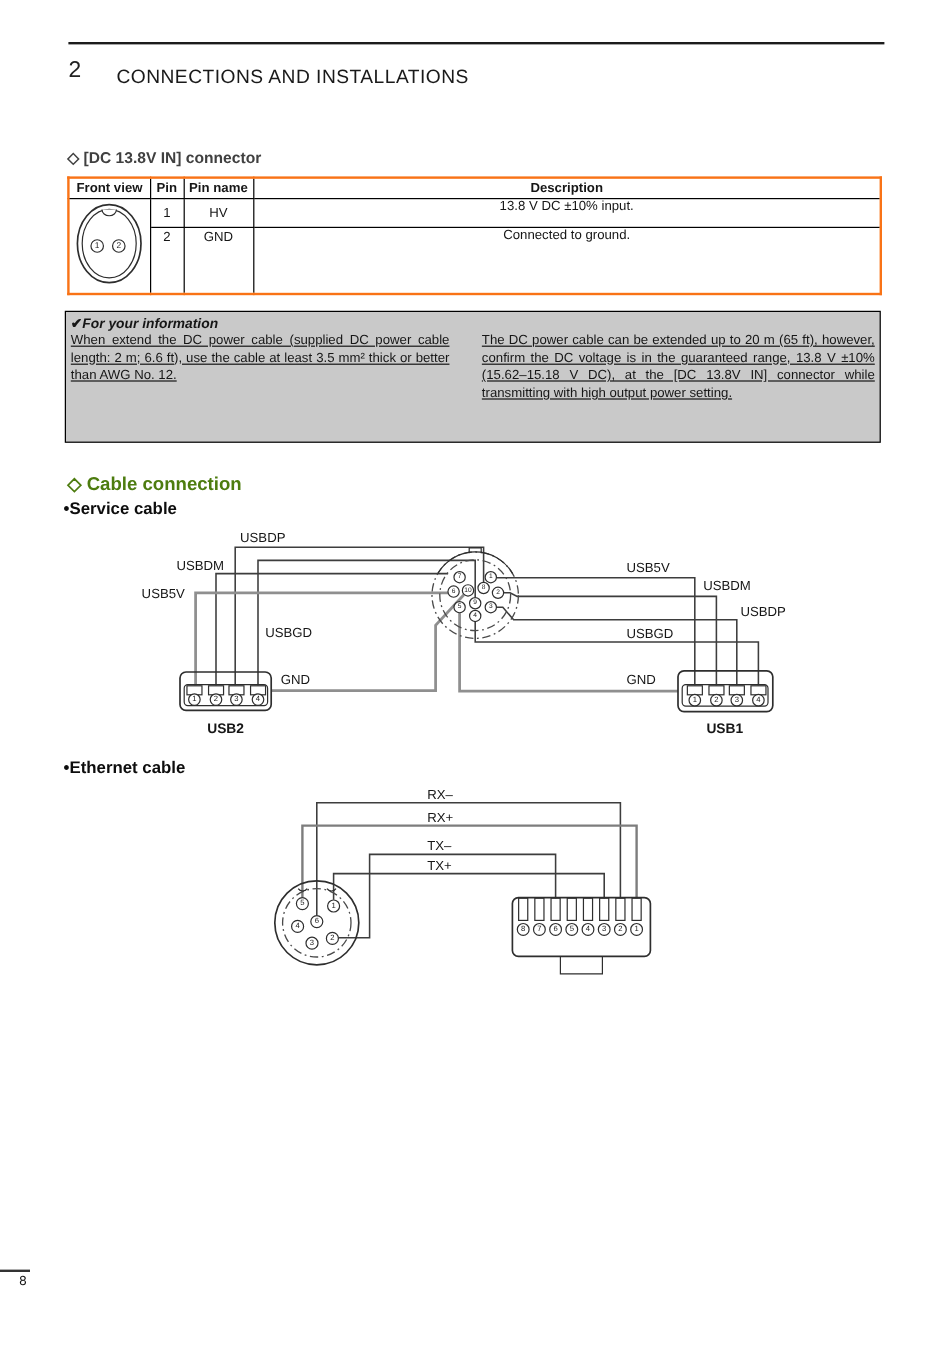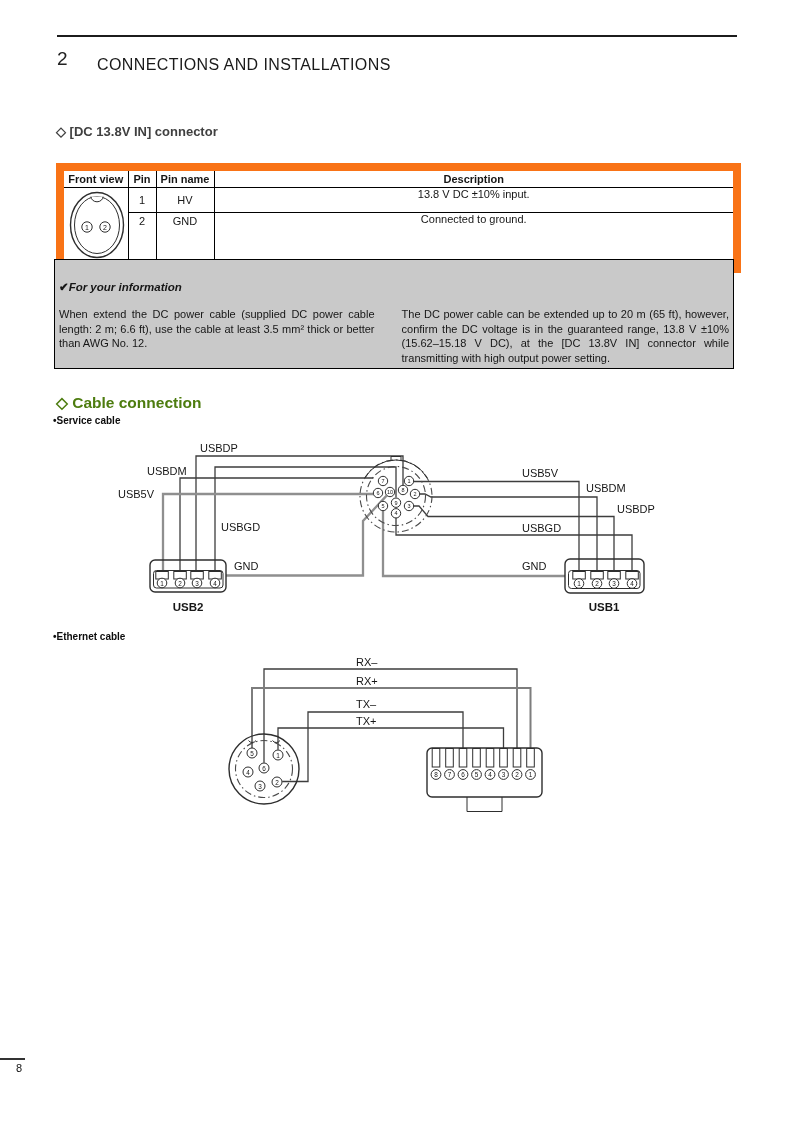--- a/index.html
+++ b/index.html
@@ -13,47 +13,46 @@
   .abs{position:absolute;}
 
   
   .top-rule{left:57px;top:35px;width:680px;height:2px;background:#1c1c1c;}
   .chapter-num{left:57px;top:48px;font-size:19px;font-weight:400;color:#222;}
   .chapter-title{left:97px;top:56px;font-size:16px;letter-spacing:.4px;color:#1a1a1a;}
 
   
   .sec-title{font-size:13px;font-weight:bold;color:#404040;}
   .big-title{font-size:15.5px;font-weight:bold;color:#4d7c0f;}
-  .sub-title{font-size:10px;font-weight:bold;color:#0d0d0d;}
+  .sub-title{font-size:14px;font-weight:bold;color:#0d0d0d;}
 
   
   table.dc-table{
     position:absolute;left:56px;top:147px;width:594px;
     border-collapse:collapse;table-layout:fixed;
-    border:8px solid #f97316;
+    border:2px solid #f97316;
     font-size:11px;
-    margin-top:16px;
   }
   table.dc-table th, table.dc-table td{border:1px solid #000;padding:0;}
   table.dc-table th{font-weight:bold;text-align:center;height:16px;}
   td.c{text-align:center;}
   td.desc{padding:2px 0 0 5px;text-align:center;vertical-align:top;}
   tr.r1{height:23px;}
   tr.r2{height:52px;}
   td.fv-cell{vertical-align:middle;text-align:center;}
 
   
   .info-box{
     left:54px;top:259px;width:680px;height:110px;
     background:#c9c9c9;border:1.4px solid #000;
-    box-sizing:border-box;padding:20px 4px 0 4px;
+    box-sizing:border-box;padding:2px 4px 0 4px;
   }
   .info-title{font-size:11.5px;font-weight:bold;font-style:italic;}
   .info-title .chk{font-style:normal;}
-  .info-cols{display:flex;margin-top:13px;}
+  .info-cols{display:flex;margin-top:1px;text-decoration:underline;}
   .info-col-l{width:318px;font-size:11px;line-height:1.33;text-align:justify;}
   .info-col-r{width:330px;margin-left:27px;font-size:11px;line-height:1.33;text-align:justify;}
 
   
   svg text{font-family:"Liberation Sans", sans-serif;fill:#161616;}
   .wlbl{font-size:11px;}
   .conn-lbl{font-size:11.5px;font-weight:bold;text-anchor:middle;}
   .pin-num{font-size:6.4px;text-anchor:middle;}
   .pin-num-s{font-size:5.5px;text-anchor:middle;}
   .pin-num-m{font-size:7px;text-anchor:middle;}

